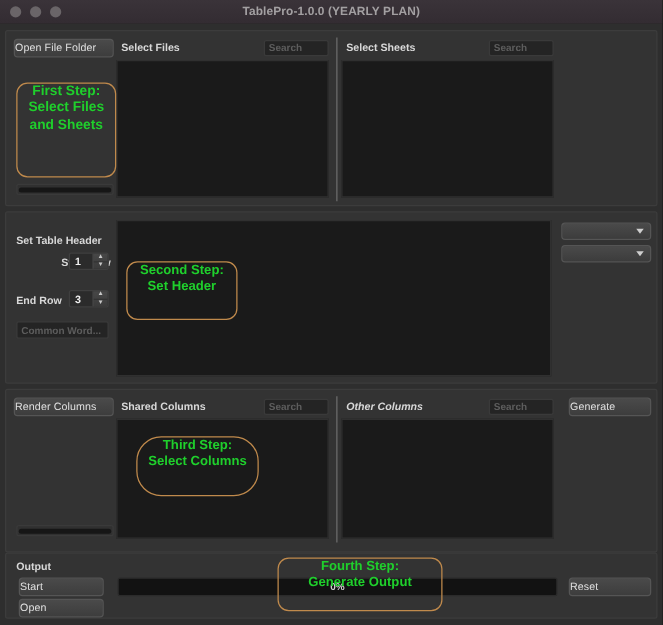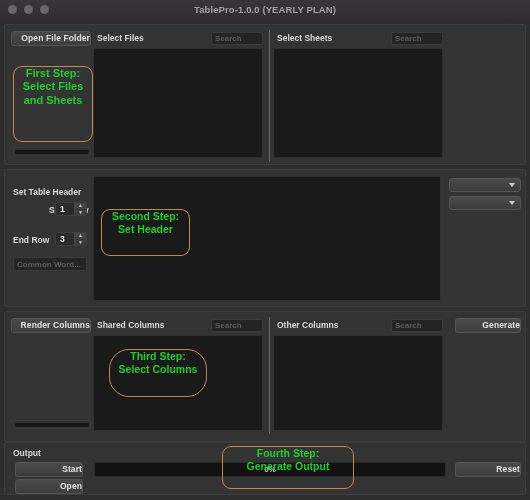--- a/index.html
+++ b/index.html
@@ -77,22 +77,22 @@
   .panel-columns { position:absolute; left:4px;  top:292px; width:522px; height:131px; }
   .panel-output  { position:absolute; left:4px;  top:423px; width:522px; height:53px;  }
 
   
   .btn {
     background: linear-gradient(180deg, #4a4a4a 0%, #3d3d3d 100%);
     border: 1px solid #555555;
     border-radius: 3px;
     color: #e0e0e0;
     font-size: 8.5px;
-    font-weight: bold;
-    text-align: right;
+    font-weight: normal;
+    text-align: left;
     line-height: 13px;
     height: 15px;
     box-sizing: border-box;
     cursor: pointer;
     user-select: none;
     letter-spacing: 0.1px;
   }
 
   .list-label {
     font-size: 8.5px;
@@ -351,21 +351,21 @@
       <input class="search-box" style="position: absolute; left: 206px; top: 7px; width: 52px;" placeholder="Search">
 
       <div class="listview" style="position:absolute;left:88px;top:23px;width:170px;height:96px;"></div>
 
       <div class="hscroll" style="left:8px;top:108px;width:78px;height:9px;">
         <div class="thumb"></div>
       </div>
 
       <div class="vsplit" style="left:264px;top:5px;height:117px;"></div>
 
-      <div class="list-label" style="position:absolute;left:272px;top:8px;">Other Columns</div>
+      <div class="list-label" style="position:absolute;left:272px;top:8px;font-style:italic;">Other Columns</div>
 
       <input class="search-box" style="position: absolute; left: 386px; top: 7px; width: 52px;" placeholder="Search">
 
       <div class="listview" style="position:absolute;left:268px;top:23px;width:170px;height:96px;"></div>
 
       <div class="btn" style="position:absolute;left:450px;top:6px;width:66px;">Generate</div>
 
       <div class="callout" style="left:104px;top:37px;width:98px;height:48px;font-size:10.5px;border-radius:20px;">
         <div>
           <span>Third Step:</span>

